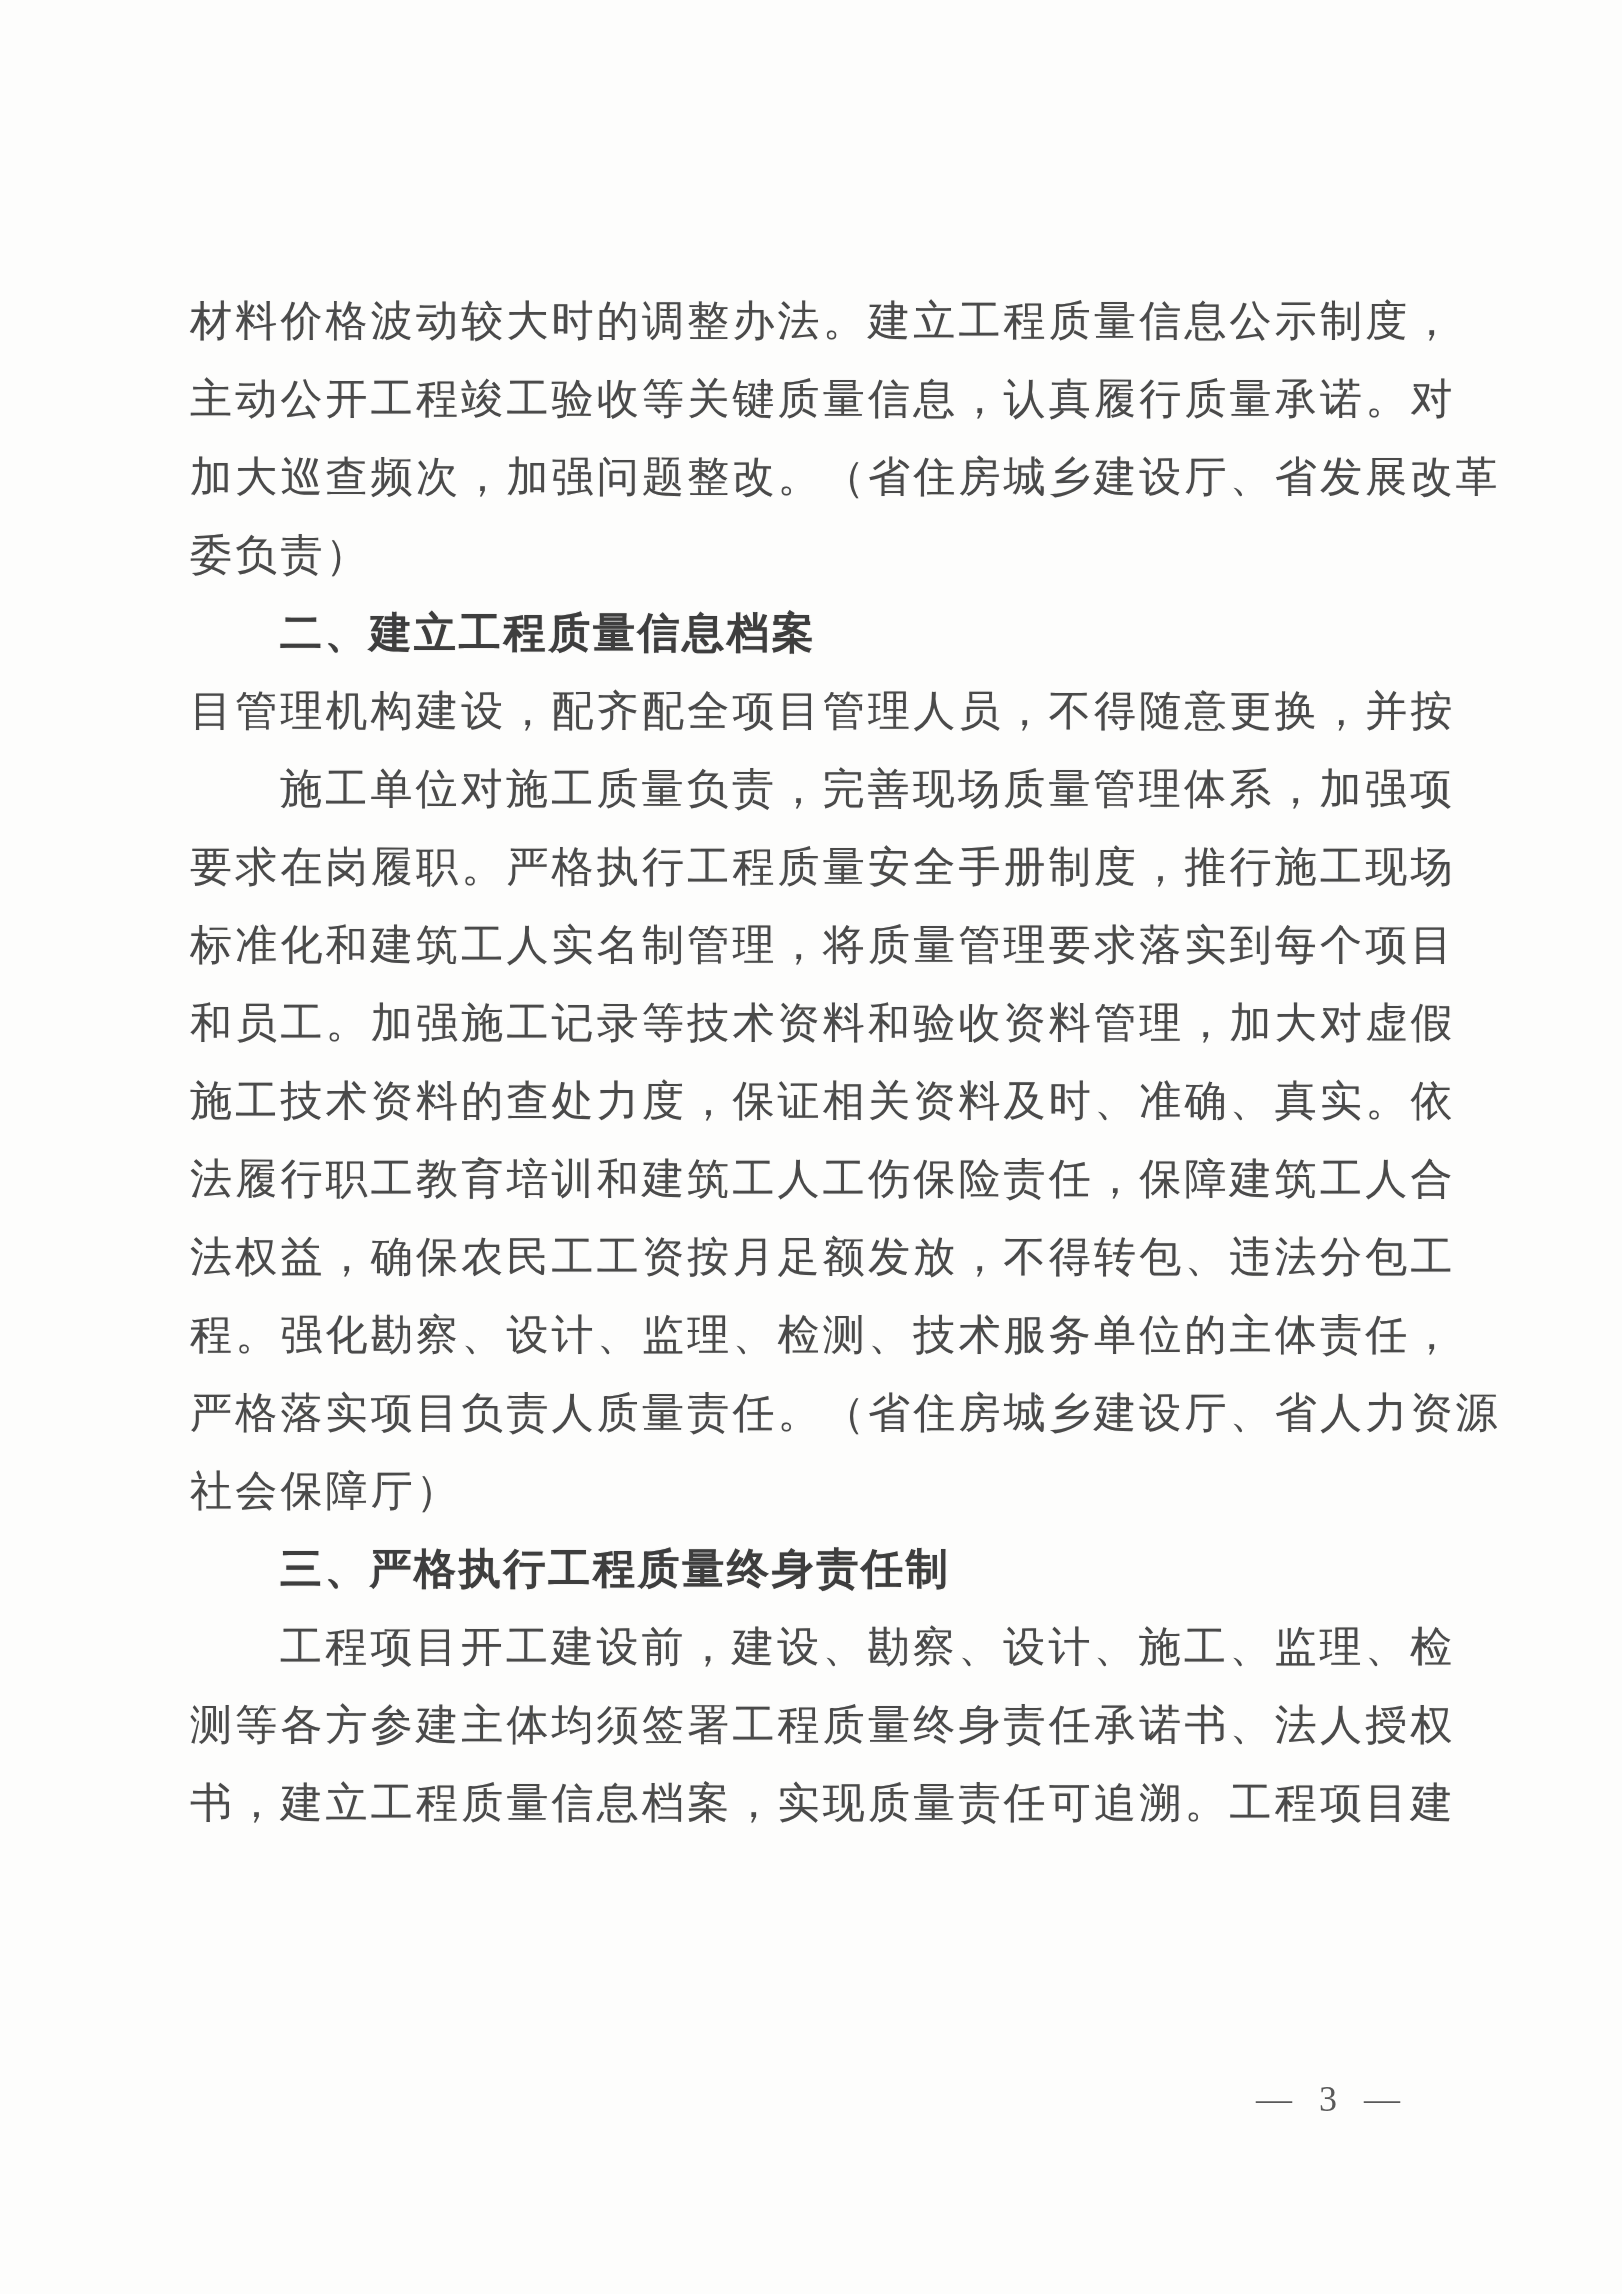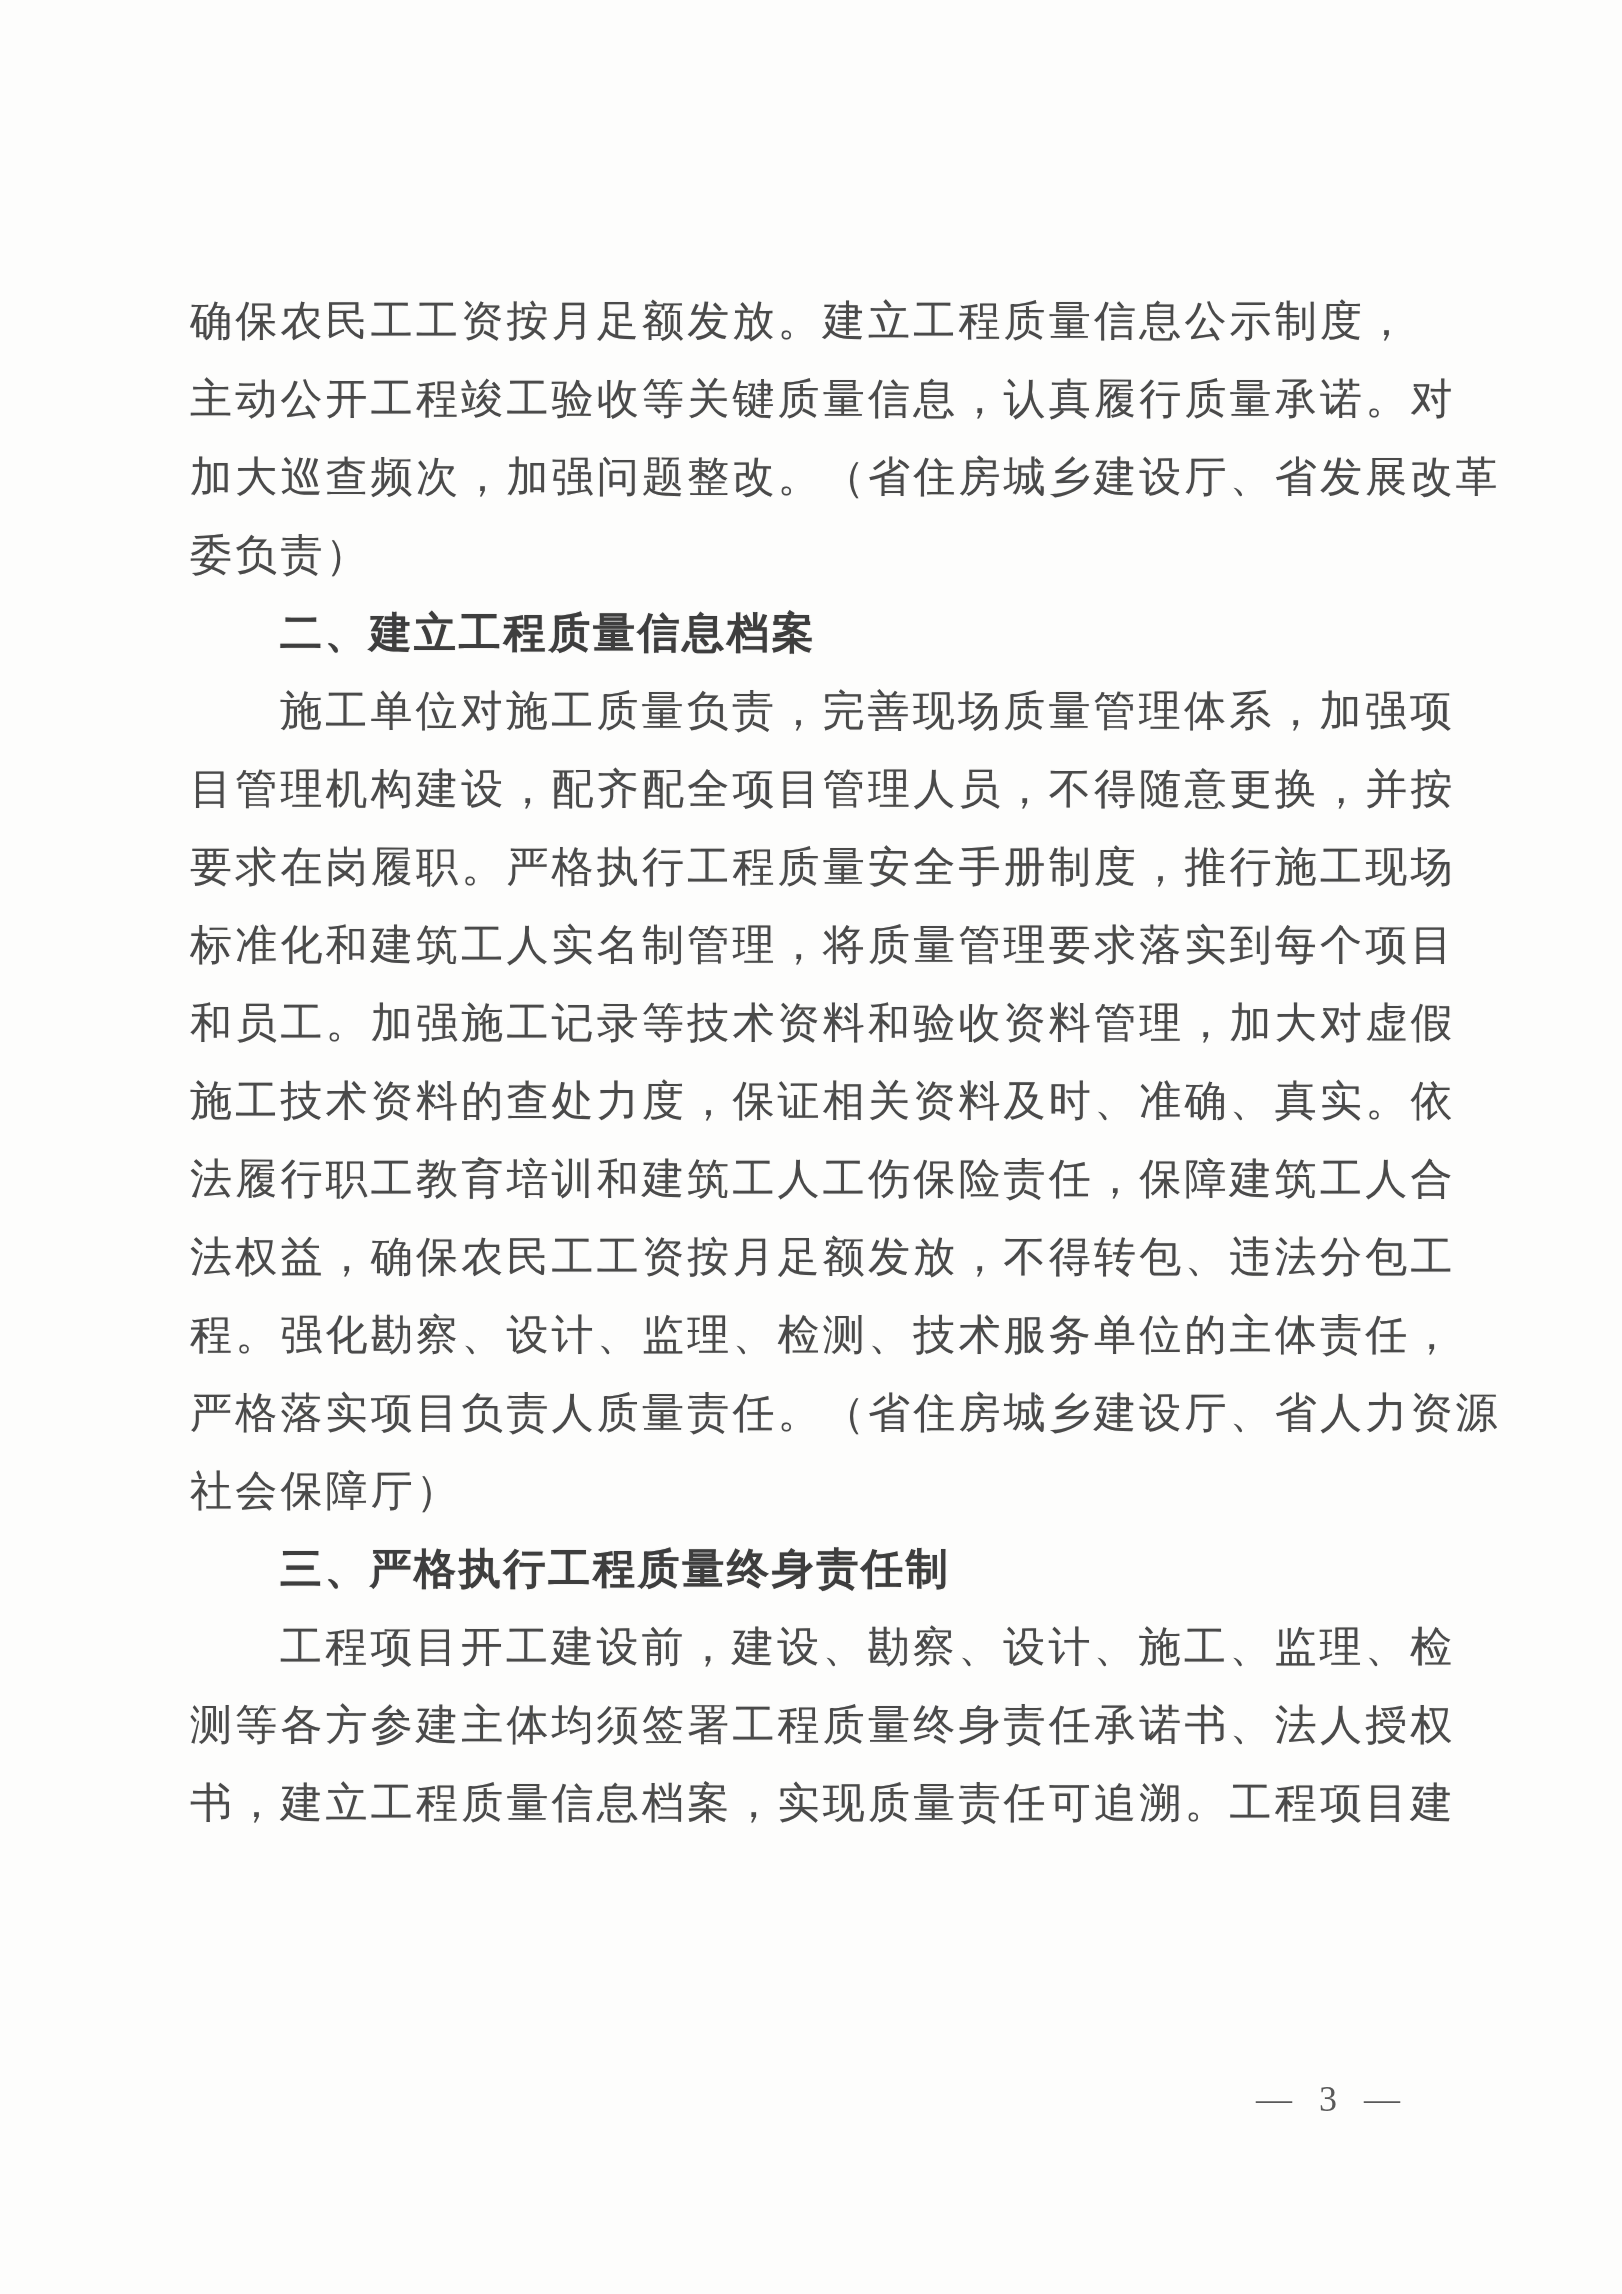--- a/index.html
+++ b/index.html
@@ -57,27 +57,27 @@
     letter-spacing: 9px;
     font-family: "Liberation Serif", serif;
   }
 </style>
 </head>
 <body>
 
 <div class="page">
 
   <div class="text-block">
-    <div class="line">确保农民工工资按月足额发放。建立工程质量信息公示制度，</div>
+    <div class="line">材料价格波动较大时的调整办法。建立工程质量信息公示制度，</div>
     <div class="line">主动公开工程竣工验收等关键质量信息，认真履行质量承诺。对</div>
     <div class="line">加大巡查频次，加强问题整改。（省住房城乡建设厅、省发展改革</div>
     <div class="line">委负责）</div>
     <div class="line heading">二、建立工程质量信息档案</div>
+    <div class="line">目管理机构建设，配齐配全项目管理人员，不得随意更换，并按</div>
     <div class="line indent">施工单位对施工质量负责，完善现场质量管理体系，加强项</div>
-    <div class="line">目管理机构建设，配齐配全项目管理人员，不得随意更换，并按</div>
     <div class="line">要求在岗履职。严格执行工程质量安全手册制度，推行施工现场</div>
     <div class="line">标准化和建筑工人实名制管理，将质量管理要求落实到每个项目</div>
     <div class="line">和员工。加强施工记录等技术资料和验收资料管理，加大对虚假</div>
     <div class="line">施工技术资料的查处力度，保证相关资料及时、准确、真实。依</div>
     <div class="line">法履行职工教育培训和建筑工人工伤保险责任，保障建筑工人合</div>
     <div class="line">法权益，确保农民工工资按月足额发放，不得转包、违法分包工</div>
     <div class="line">程。强化勘察、设计、监理、检测、技术服务单位的主体责任，</div>
     <div class="line">严格落实项目负责人质量责任。（省住房城乡建设厅、省人力资源</div>
     <div class="line">社会保障厅）</div>
     <div class="line heading">三、严格执行工程质量终身责任制</div>

